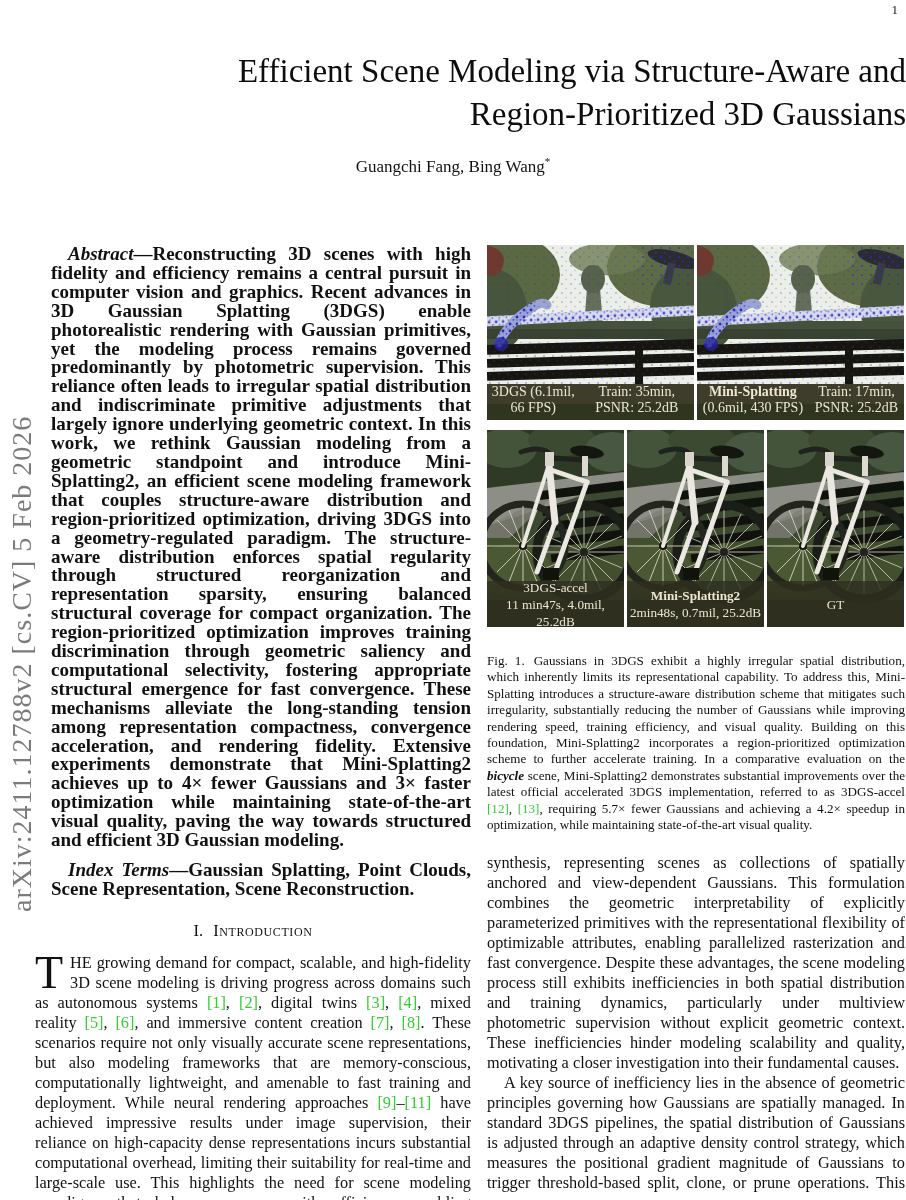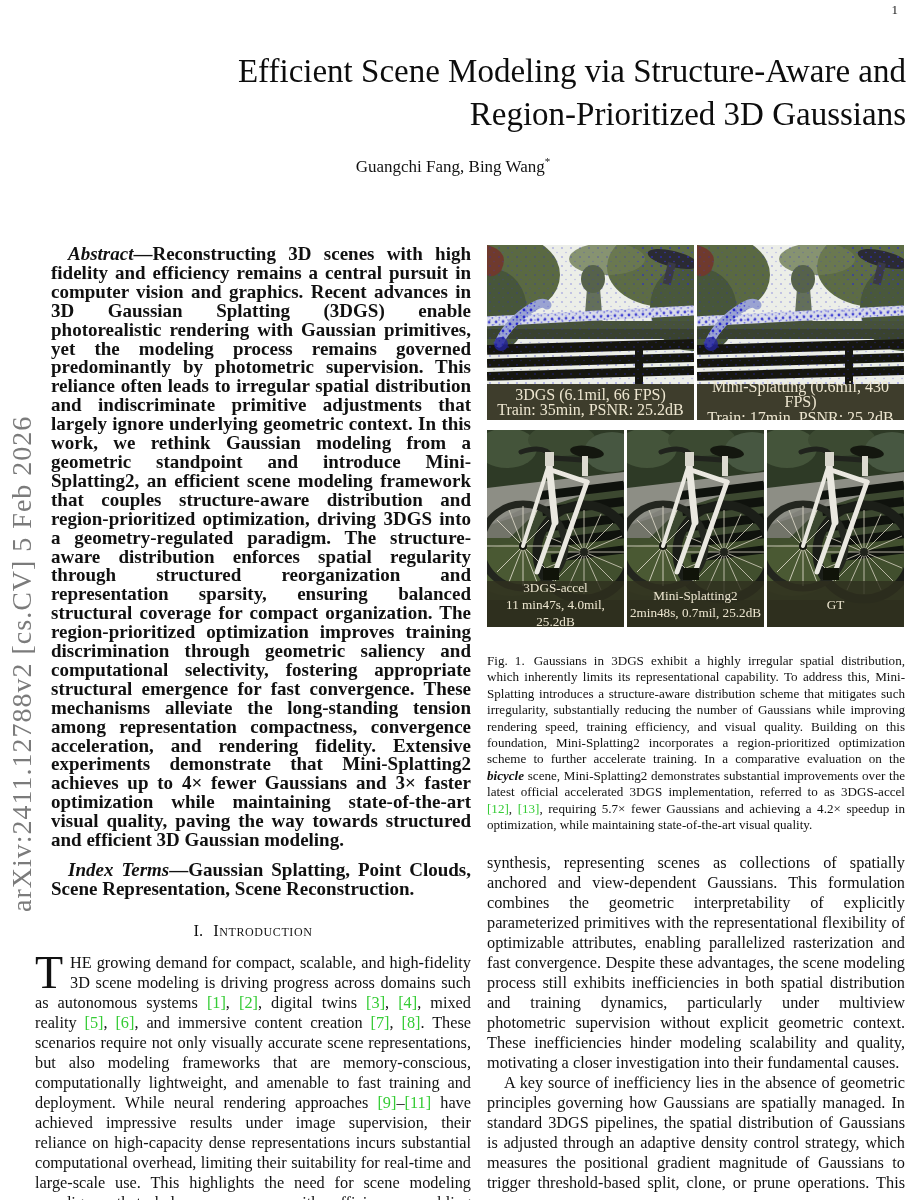--- a/index.html
+++ b/index.html
@@ -47,27 +47,27 @@
   .figure { width:417px; }
   .fig-row { display:flex; gap:3px; }
   .fig-row.bottom { margin-top:10px; }
   .panel { position:relative; overflow:hidden; background:#30351f; }
   .panel-top { width:207px; height:175px; display:flex; flex-direction:column; }
   .panel-bot { width:137px; height:197px; }
   .panel-top svg { display:block; width:207px; height:139px; }
   .panel-bot svg { display:block; width:137px; height:197px; }
 
   .label-band { background:var(--band,#3e3d2c); color:var(--bandtext,#ede6d0);
-    font-size:16px; line-height:15.5px; text-align:center; height:36px;
-    display:flex; flex-direction:column; justify-content:center; }
+    font-size:14px; line-height:15.5px; text-align:center; height:20px;
+    display:flex; flex-direction:row; justify-content:center; }
   .label-overlay { position:absolute; left:0; right:0; bottom:0; height:46px;
     background:rgba(48,47,30,0.82); color:var(--bandtext,#ede6d0);
     font-size:13.2px; line-height:17px; text-align:center;
     display:flex; flex-direction:column; justify-content:center; }
-  .pname-bold { font-weight:normal; }
+  .pname-bold { font-weight:bold; }
 
   .caption { margin-top:26px; font-size:13.1px; line-height:16.4px; text-align:justify; }
   .fig-label { margin-right:9px; }
   .cap-italic { font-style:italic;font-weight:bold; }
 
   .right-text { margin-top:20px; }
   .right-text .p2 { }
   .defs-holder { position:absolute; width:0; height:0; overflow:hidden; }
 </style>
 </head>

